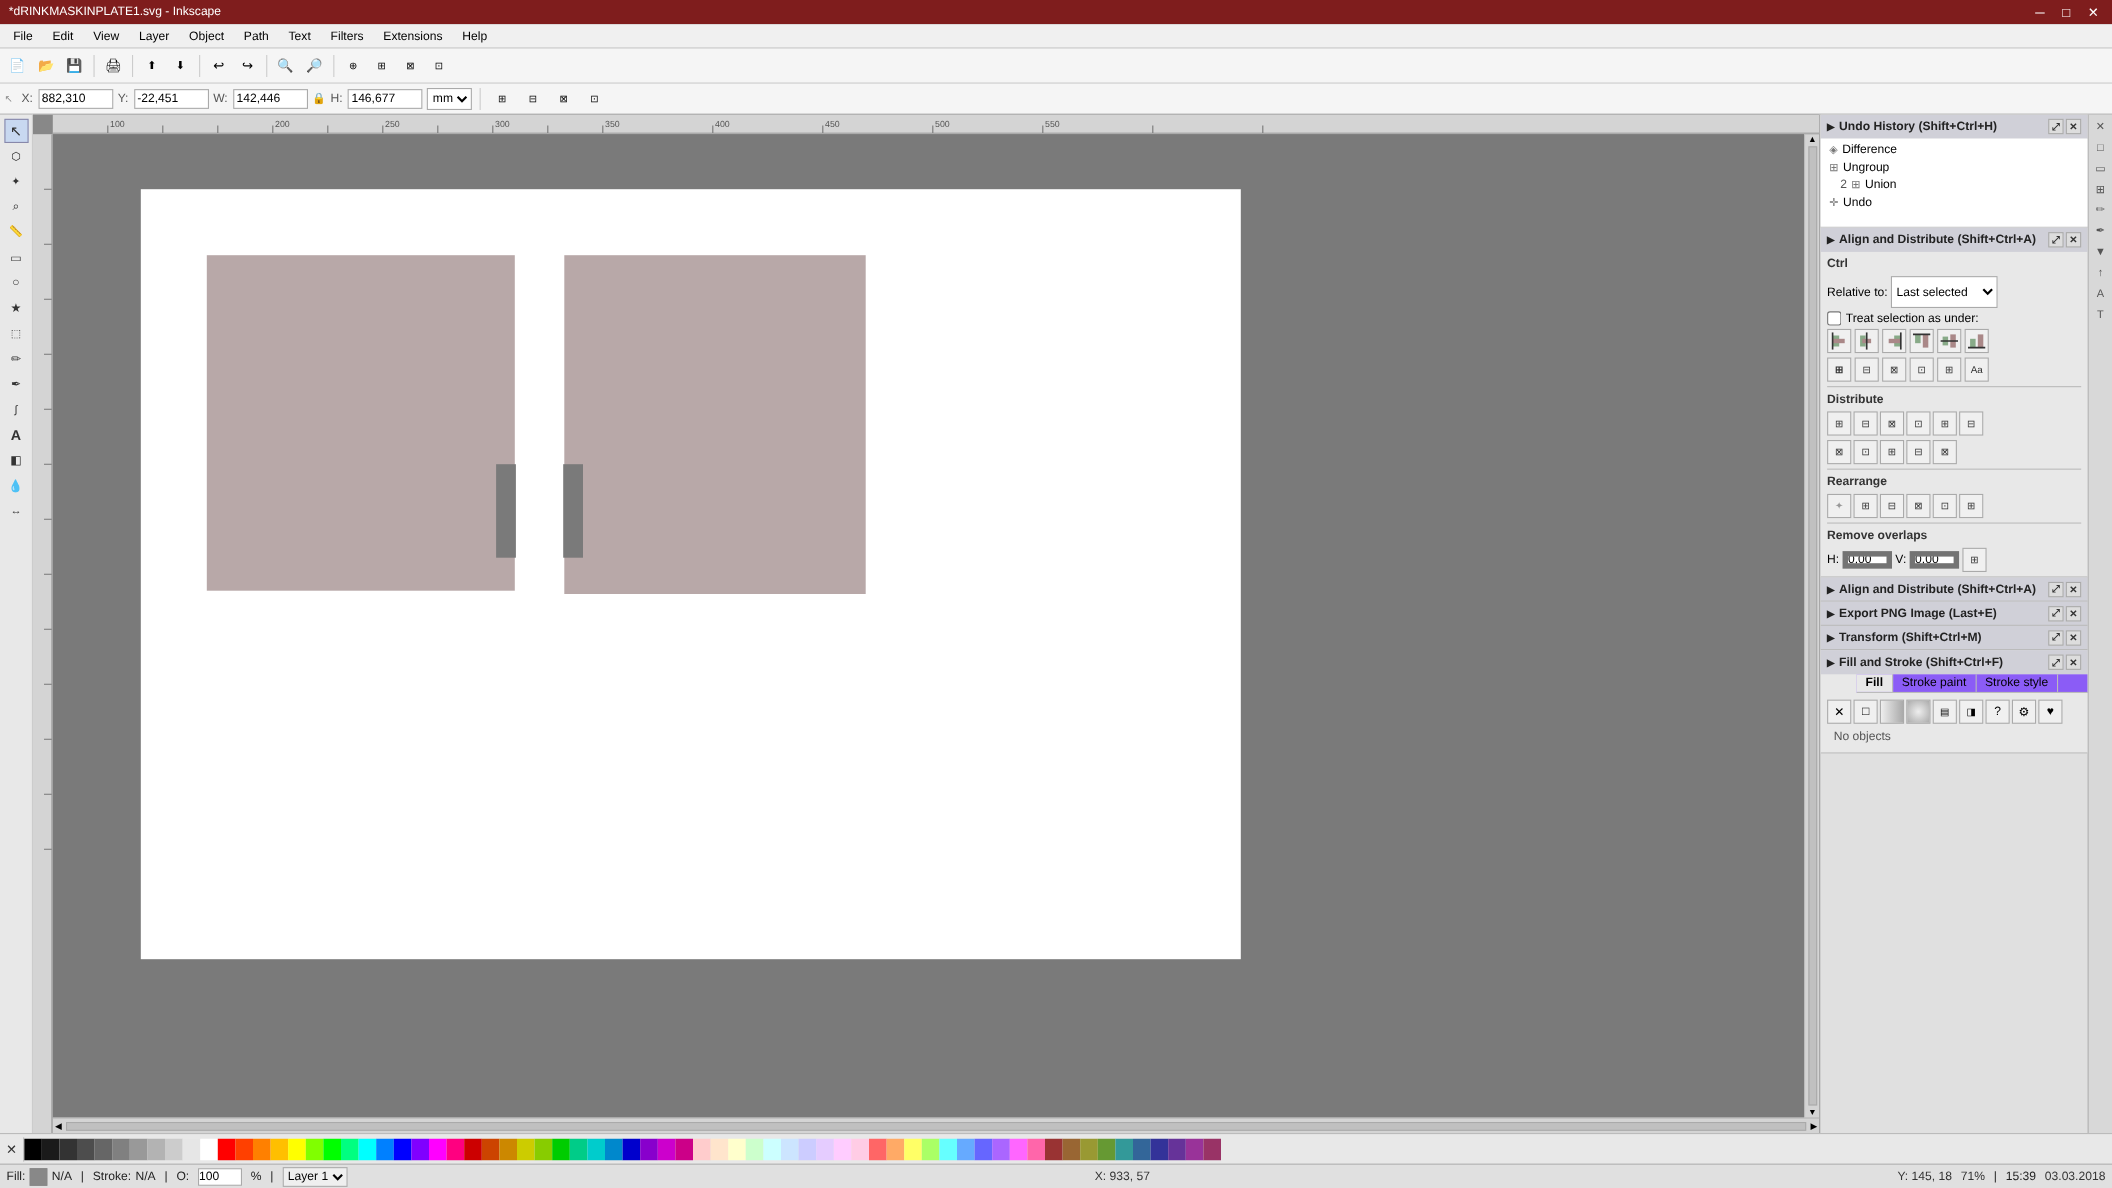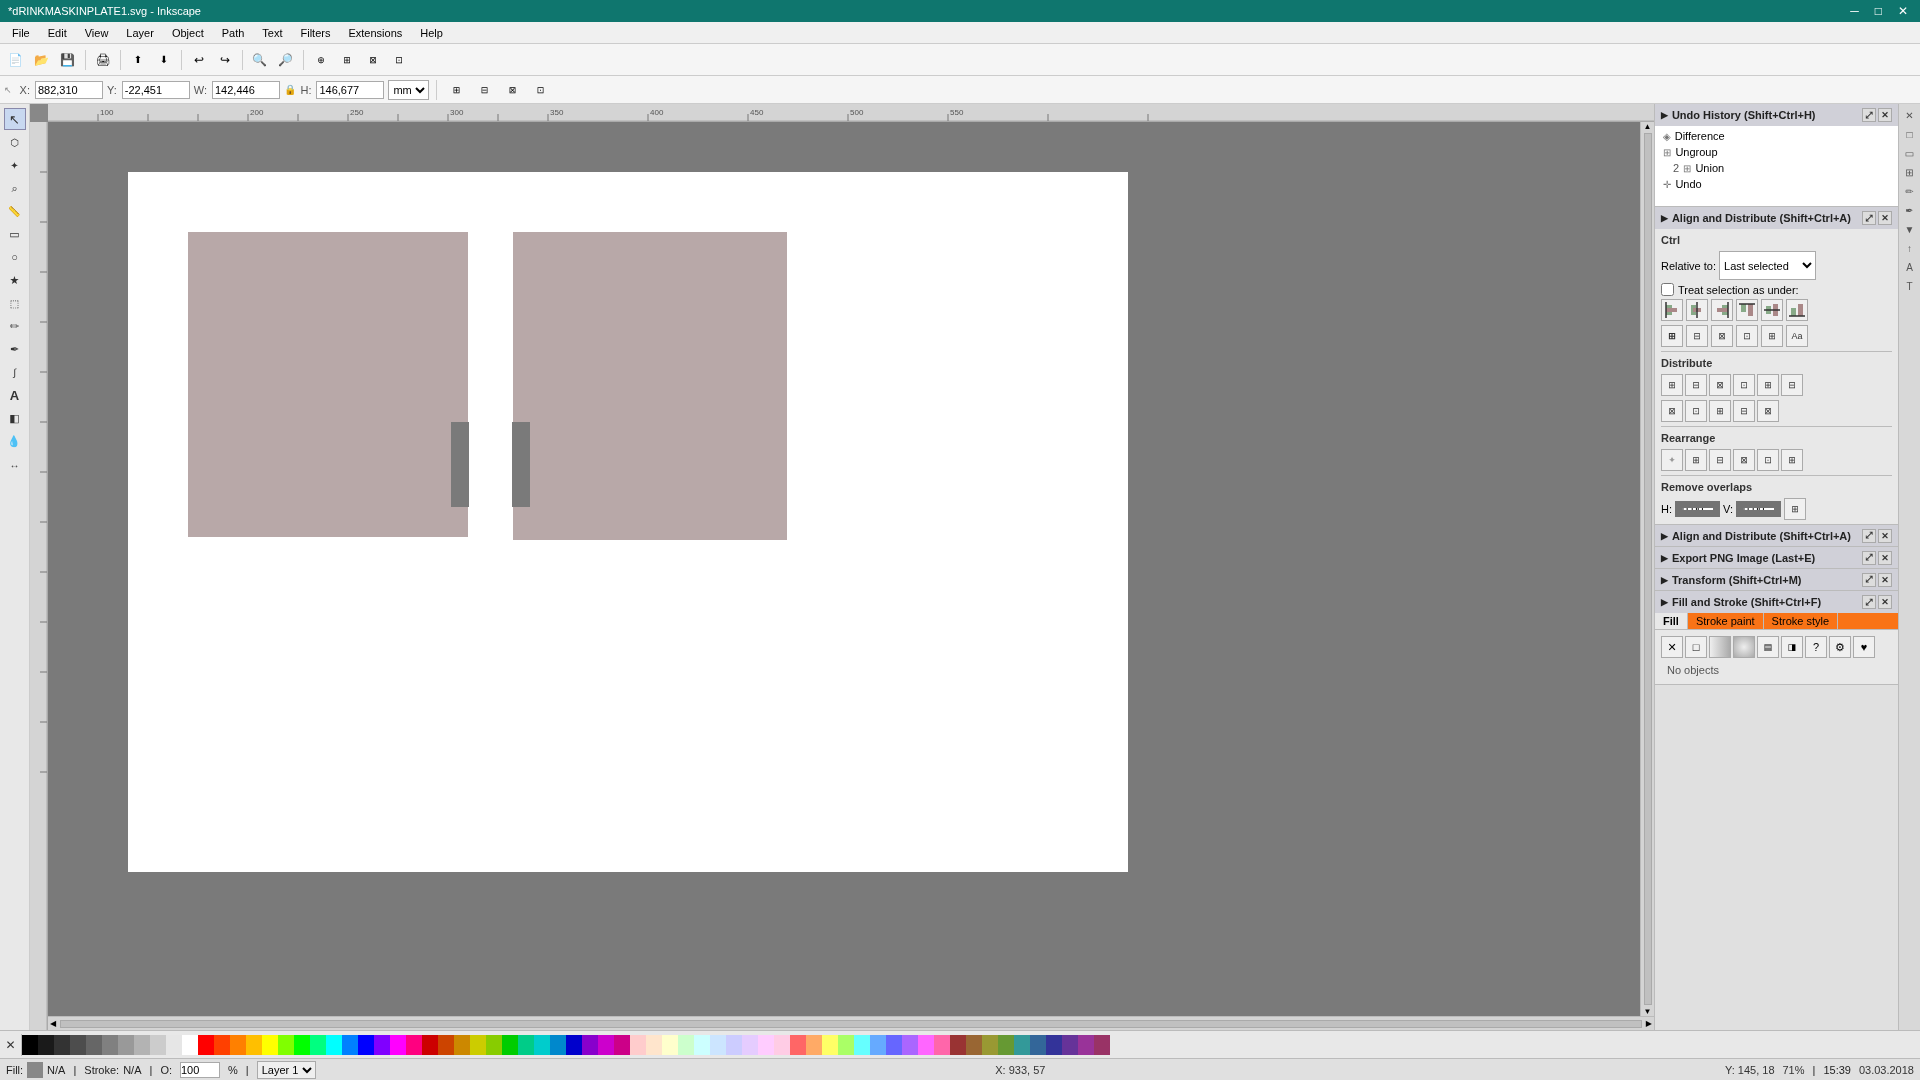--- a/index.html
+++ b/index.html
@@ -1,21 +1,21 @@
 <!DOCTYPE html>
 <html><head>
   <meta charset="utf-8">
   <style>
     * { margin: 0; padding: 0; box-sizing: border-box; }
     body { width: 1920px; height: 1080px; background: #888; font-family: 'Segoe UI', Arial, sans-serif; font-size: 11px; overflow: hidden; display: flex; flex-direction: column; }
 
     
     #titlebar {
       height: 22px;
-      background: #0f766e;
+      background: #7f1d1d;
       color: #fff;
       display: flex;
       align-items: center;
       justify-content: space-between;
       padding: 0 8px;
       flex-shrink: 0;
     }
     #titlebar .win-controls { display: flex; gap: 8px; font-size: 12px; }
     #titlebar .win-btn { cursor: pointer; padding: 0 4px; }
 
@@ -288,22 +288,23 @@
       cursor: pointer;
       border-bottom: 1px solid #bbb;
       gap: 4px;
       flex-shrink: 0;
     }
 
     
     #fill-stroke-panel { flex-shrink: 0; }
     .fill-tabs {
       display: flex;
-      background: #f97316;
+      background: #8b5cf6;
       border-bottom: 1px solid #bbb;
+      margin-left: 33px;
     }
     .fill-tab {
       padding: 2px 8px;
       font-size: 11px;
       cursor: pointer;
       border-right: 1px solid #bbb;
     }
     .fill-tab.active { background: #e8e8e8; font-weight: bold; }
     .fill-content { padding: 4px 6px; font-size: 11px; }
     .fill-paint-row {
@@ -371,21 +372,21 @@
     .scroll-arrow { font-size: 8px; cursor: pointer; padding: 0 2px; }
     .scroll-track { flex: 1; height: 8px; background: #c0c0c0; border: 1px solid #aaa; margin: 0 2px; }
 
     
     .remove-overlaps-row {
       display: flex; align-items: center; gap: 3px;
       padding: 2px 6px;
     }
     .ro-input {
       width: 45px; height: 16px;
-      border: 7px solid #737373; background: #fff;
+      border: 5px solid #737373; background: #fff;
       font-size: 11px;
     }
 
     .divider-h { height: 1px; background: #bbb; margin: 2px 6px; }
   </style>
 </head>
 <body>
 
 <div id="titlebar">
   <span>*dRINKMASKINPLATE1.svg - Inkscape</span>

